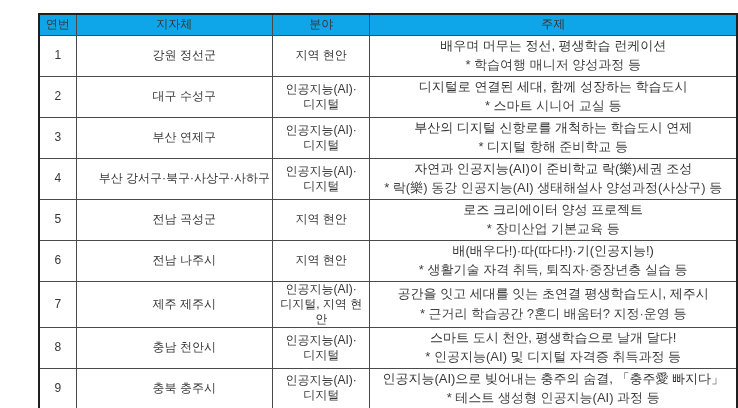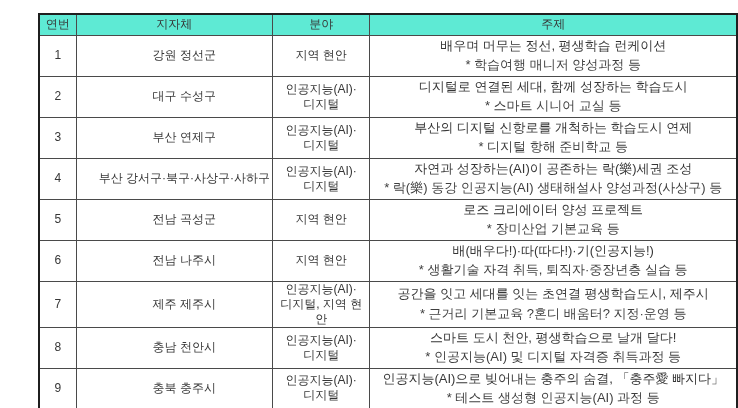--- a/index.html
+++ b/index.html
@@ -29,21 +29,21 @@
     border: 1px solid #4a4a4a;
     text-align: center;
     vertical-align: middle;
     padding: 0 2px;
     box-sizing: border-box;
     font-size: 12px;
     font-weight: 400;
     line-height: 1.25;
   }
   th {
-    background: #5eead4;
+    background: #0ea5e9;
     height: 21px;
   }
   td { height: 41px; }
   td.c-field { white-space: pre-line; margin-top: 23px; }
   td.c-region { white-space: nowrap; overflow: hidden; padding-left: 22px; }
   .topic-main {
     font-size: 13px;
     margin-bottom: 3px;
   }
   .topic-sub {
@@ -102,21 +102,21 @@
       <div class="topic-sub">* 디지털 항해 준비학교 등</div>
     </td>
   </tr>
 
   <tr>
     <td class="c-no">4</td>
     <td class="c-region">부산 강서구·북구·사상구·사하구</td>
     <td class="c-field">인공지능(AI)·
 디지털</td>
     <td class="c-topic">
-      <div class="topic-main">자연과 성장하는(AI)이 공존하는 락(樂)세권 조성</div>
+      <div class="topic-main">자연과 인공지능(AI)이 준비학교 락(樂)세권 조성</div>
       <div class="topic-sub">* 락(樂) 동강 인공지능(AI) 생태해설사 양성과정(사상구) 등</div>
     </td>
   </tr>
 
   <tr>
     <td class="c-no">5</td>
     <td class="c-region">전남 곡성군</td>
     <td class="c-field">지역 현안</td>
     <td class="c-topic">
       <div class="topic-main">로즈 크리에이터 양성 프로젝트</div>
@@ -134,21 +134,21 @@
     </td>
   </tr>
 
   <tr>
     <td class="c-no">7</td>
     <td class="c-region">제주 제주시</td>
     <td class="c-field">인공지능(AI)·
 디지털, 지역 현안</td>
     <td class="c-topic">
       <div class="topic-main">공간을 잇고 세대를 잇는 초연결 평생학습도시, 제주시</div>
-      <div class="topic-sub">* 근거리 기본교육 ?혼디 배움터? 지정·운영 등</div>
+      <div class="topic-sub">* 근거리 학습공간 ?혼디 배움터? 지정·운영 등</div>
     </td>
   </tr>
 
   <tr>
     <td class="c-no">8</td>
     <td class="c-region">충남 천안시</td>
     <td class="c-field">인공지능(AI)·
 디지털</td>
     <td class="c-topic">
       <div class="topic-main">스마트 도시 천안, 평생학습으로 날개 달다!</div>

